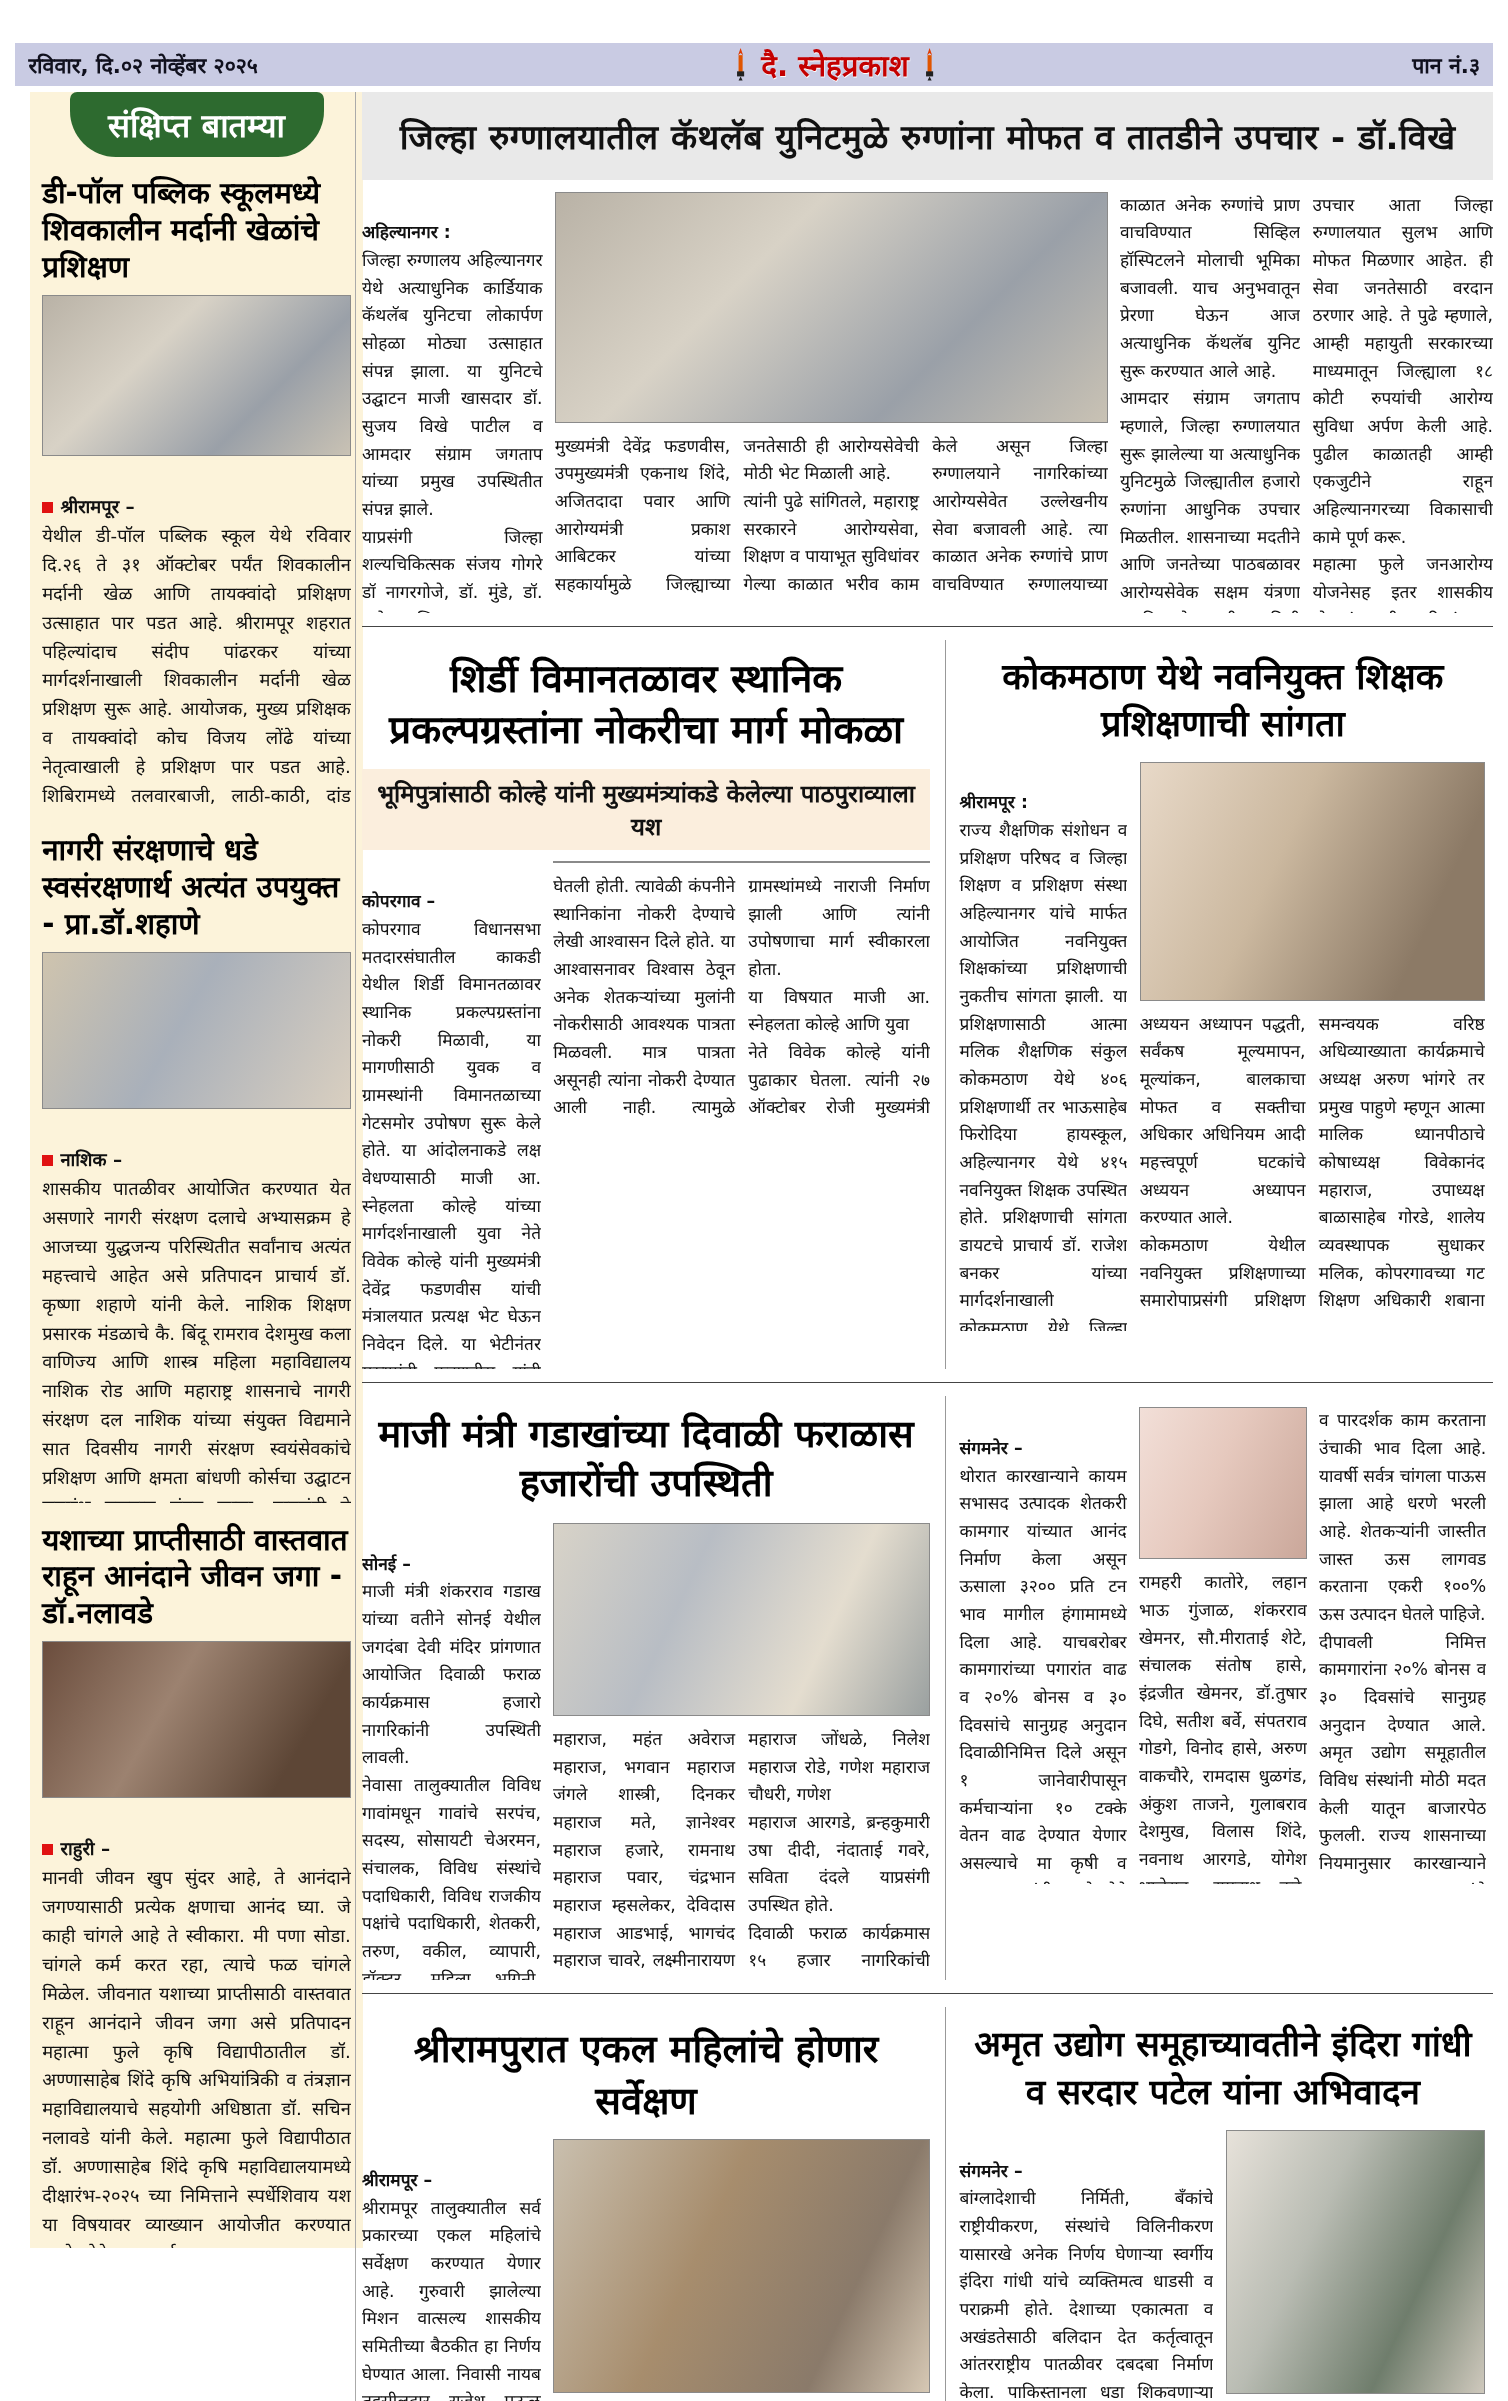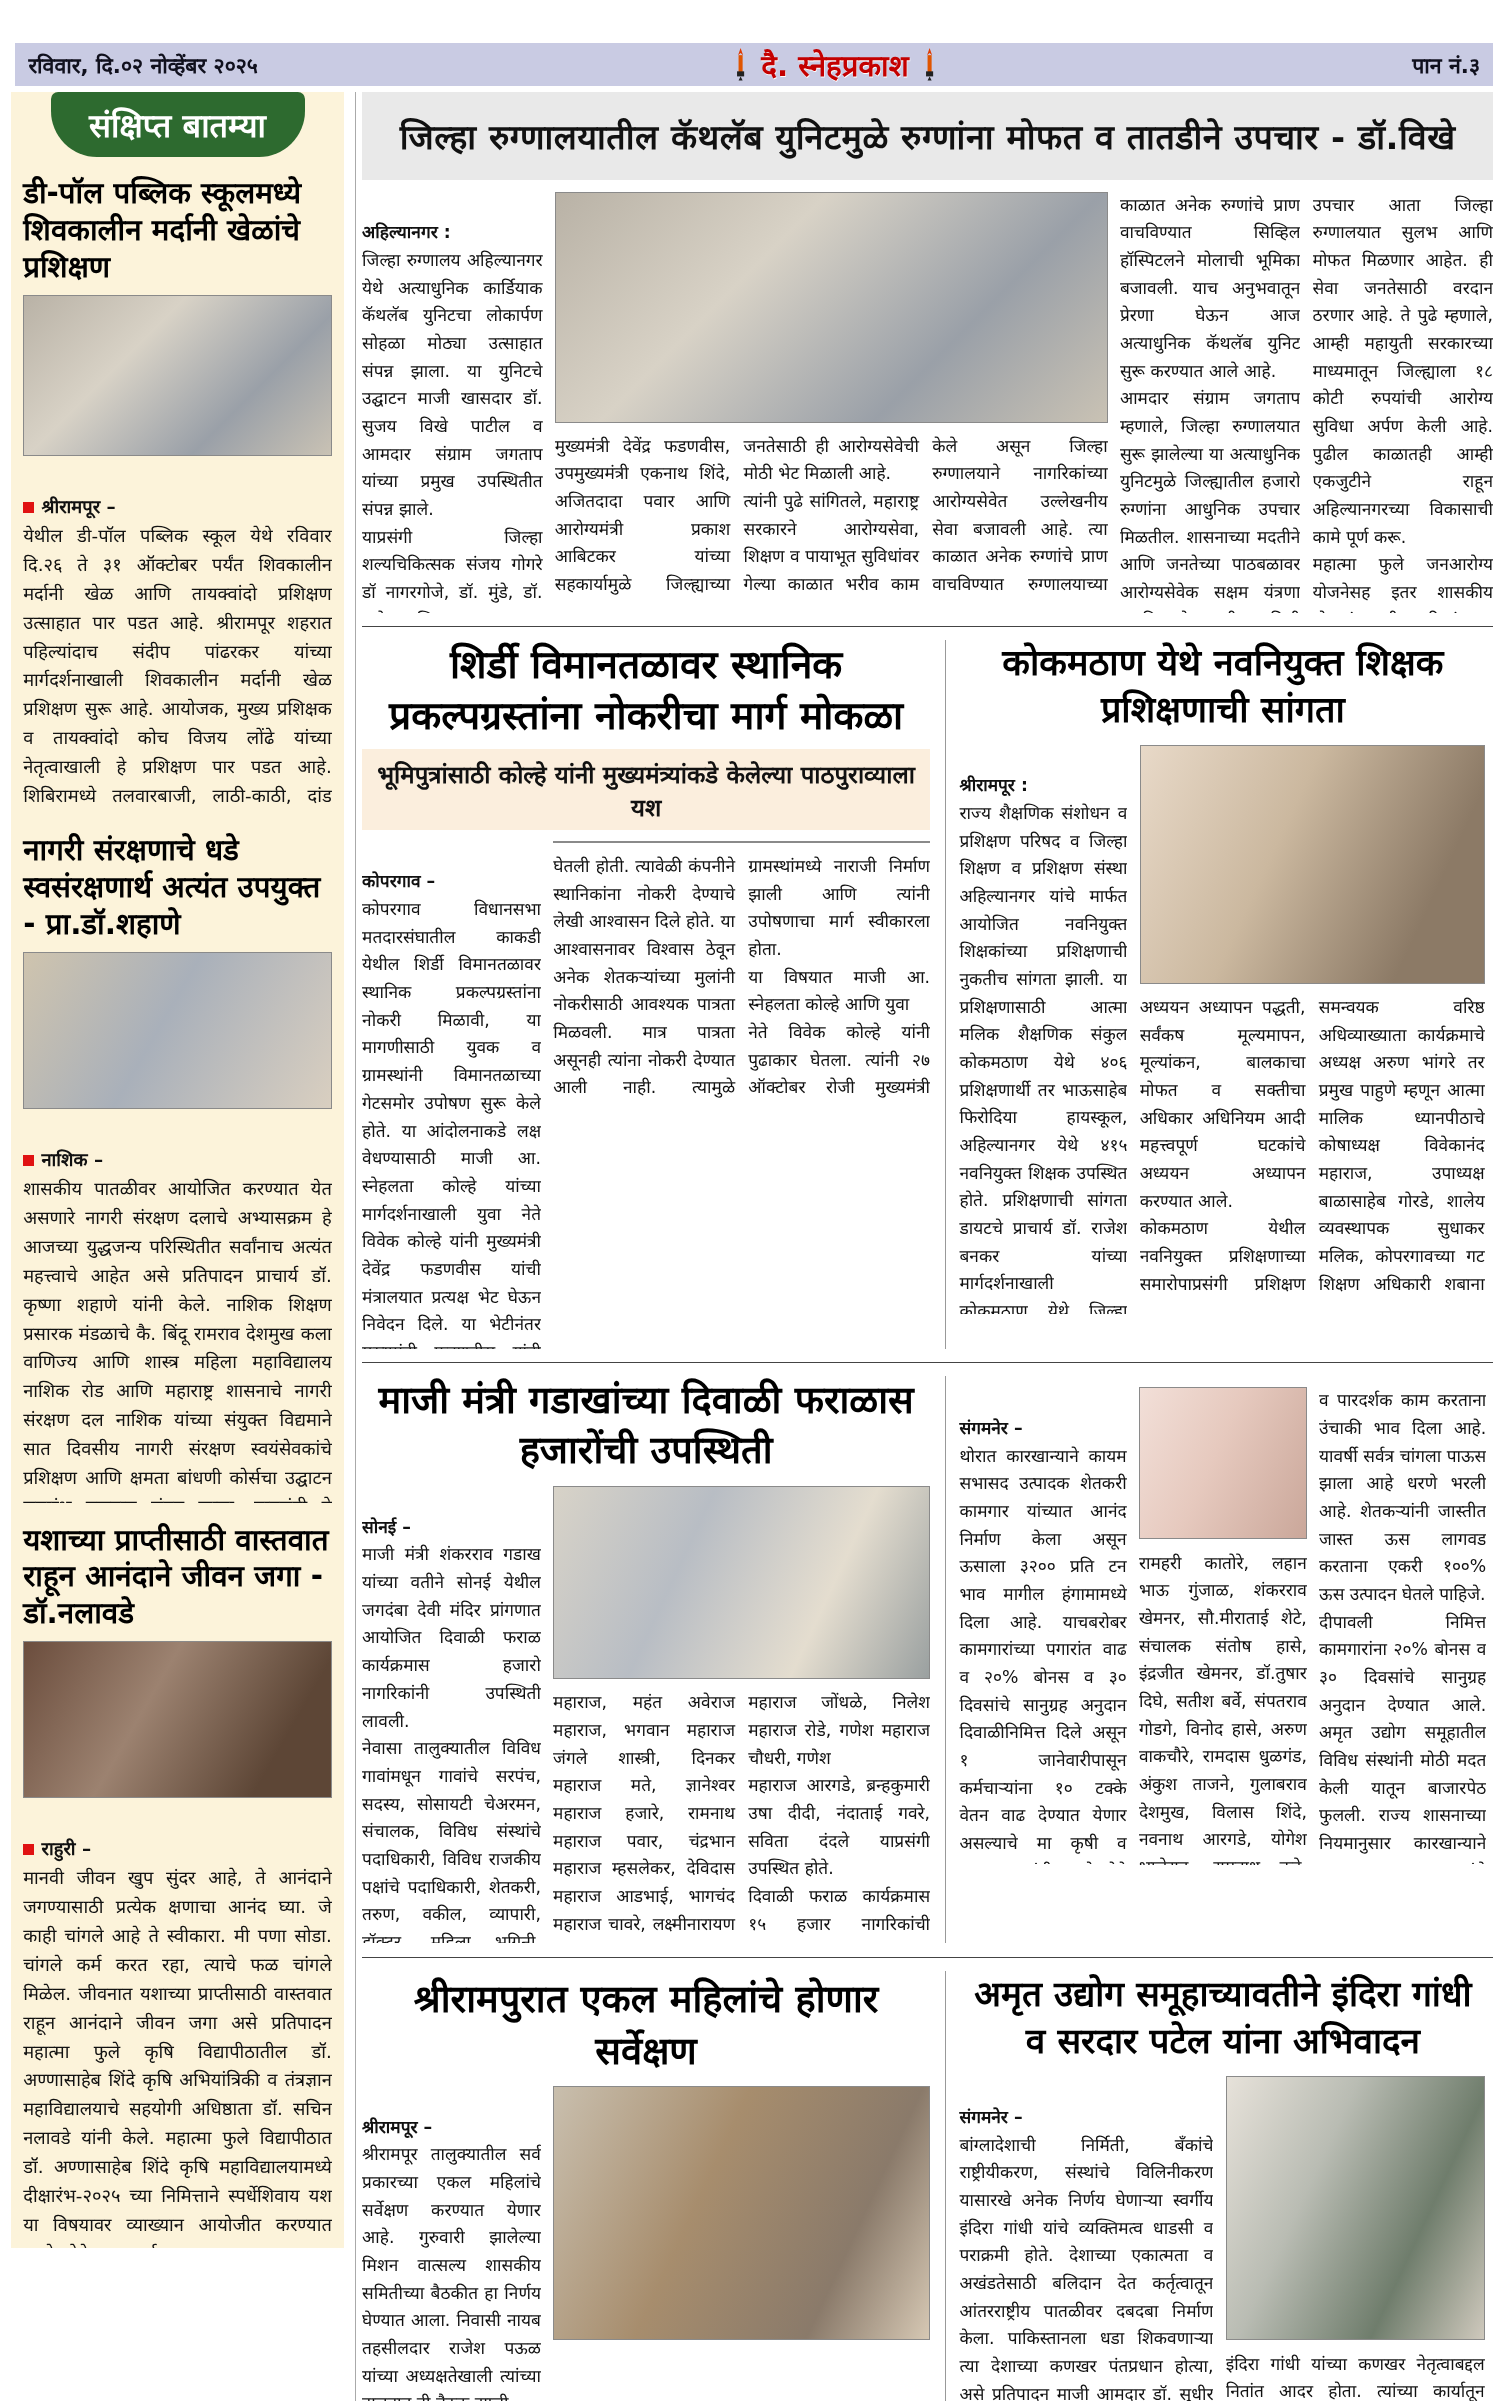--- a/index.html
+++ b/index.html
@@ -7,41 +7,41 @@
     width:1509px;height:2401px;position:relative;background:#ffffff;
     font-family:"DejaVu Sans","Liberation Sans",sans-serif;color:#111;
   }
   .band{position:absolute;left:15.2px;top:43px;width:1478px;height:43px;background:#c9cbe3;
         display:flex;align-items:center;justify-content:space-between;padding:0 13.2px;box-sizing:border-box;}
   .band .date,.band .pageno{font-size:21.3px;font-weight:bold;color:#10101d;}
   .masthead-wrap{display:flex;align-items:center;gap:13px;}
   .masthead{font-size:29.5px;font-weight:bold;color:#c40000;text-shadow:0.5px 0.5px 0 #fff;}
   .torch{width:15.2px;height:32.5px;}
   
-  .sidebar{position:absolute;left:11px;top:92px;width:333px;height:2156px;background:#fcf3da;
+  .sidebar{position:absolute;left:30px;top:92px;width:333px;height:2156px;background:#fcf3da;
            box-sizing:border-box;padding:0 12.2px;overflow:hidden;}
   .green-banner{width:254px;height:65px;margin:0 auto;background:#2d6a2f;
                 border-radius:7.1px 7.1px 46px 46px;display:flex;align-items:center;justify-content:center;}
   .green-banner span{color:#fff;font-size:32.5px;font-weight:bold;}
   .sb-head{font-size:29.5px;font-weight:bold;line-height:1.25;margin:18.3px 0 9.1px 0;color:#000;}
   .sb-photo{width:100%;border:0.5px solid #999;box-sizing:border-box;}
   .sb-body{font-size:18.3px;line-height:1.58;text-align:justify;white-space:pre-line;overflow:hidden;margin-top:8.1px;}
   .bullet{display:inline-block;width:11.2px;height:11.2px;background:#e01212;margin-right:7.1px;}
   .dl{font-weight:bold;}
   
   .main{position:absolute;left:355px;top:92px;width:1138px;}
   .headline-band{background:#e9e9e9;padding:13.2px 5.1px;text-align:center;}
   .headline-band h1{margin:8px;font-size:34px;font-weight:bold;letter-spacing:0.5px;}
   .cols{display:flex;gap:12.2px;margin-top:11.2px;}
   .coltext{font-size:17.3px;line-height:1.6;text-align:justify;white-space:pre-line;overflow:hidden;}
   .photo{background:linear-gradient(135deg,#b9b2a6 0%,#d8d2c6 35%,#9aa0a8 70%,#c9c2b4 100%);
          border:0.5px solid #8a8a8a;box-sizing:border-box;}
   .rule{border-top:1.5px solid #444;margin:13.2px 0;}
   .vsep{border-left:1px solid #999;}
-  h2.art{margin:0;text-align:center;font-weight:bold;color:#000;}
+  h2.art{margin:14px;text-align:center;font-weight:bold;color:#000;}
   .subband{background:#fbeedd;text-align:center;font-weight:bold;padding:7.1px 0;}
   .blueband{background:#d9edf9;text-align:center;font-weight:bold;padding:8.1px 3px;}
   .redsub{color:#d42020;text-align:center;font-weight:bold;}
   .two-col{column-count:2;column-gap:13.2px;}
   .three-col{column-count:3;column-gap:13.2px;}
   .row{display:flex;gap:15.2px;}
 </style>
 </head>
 <body>
 

